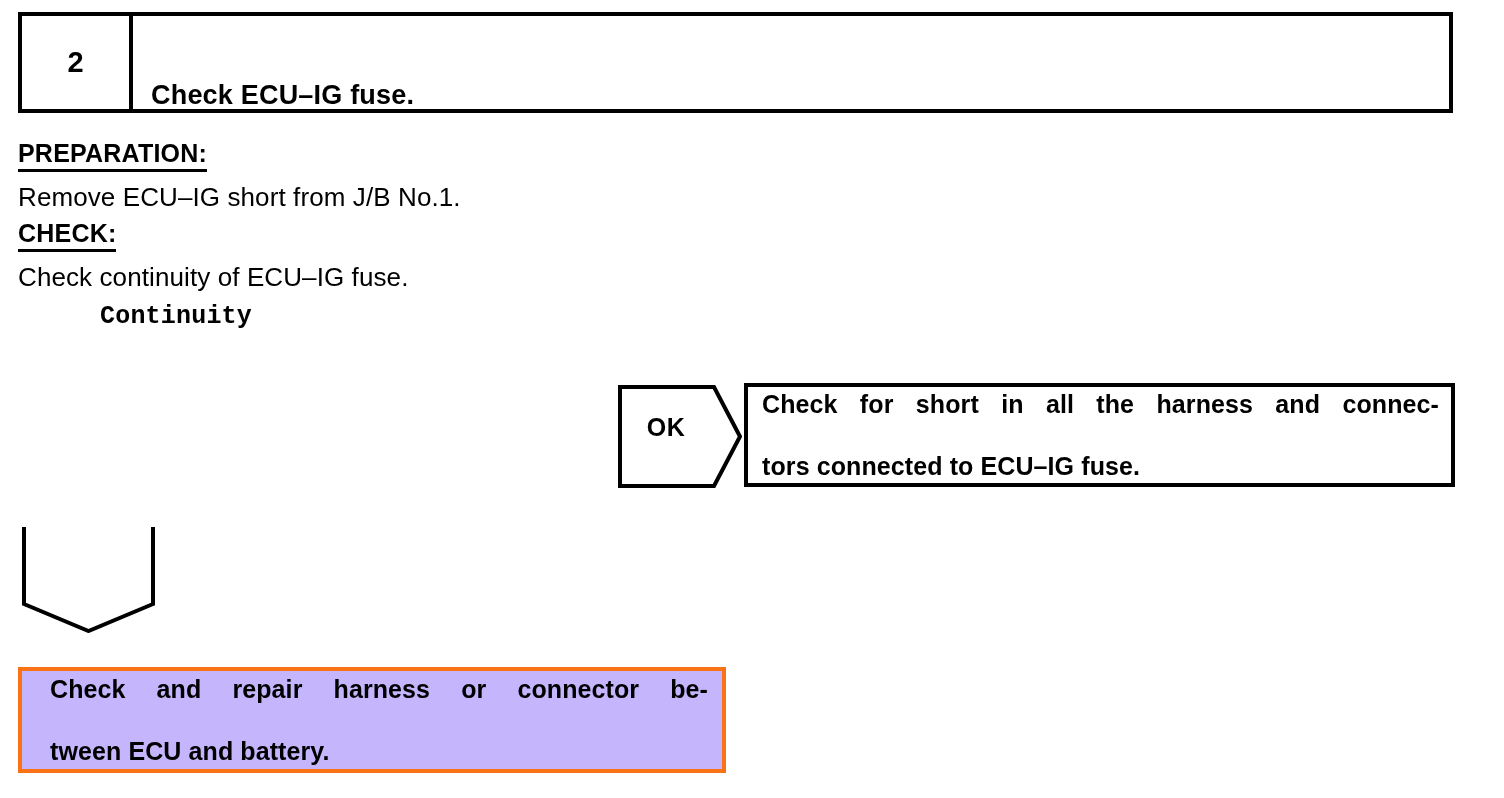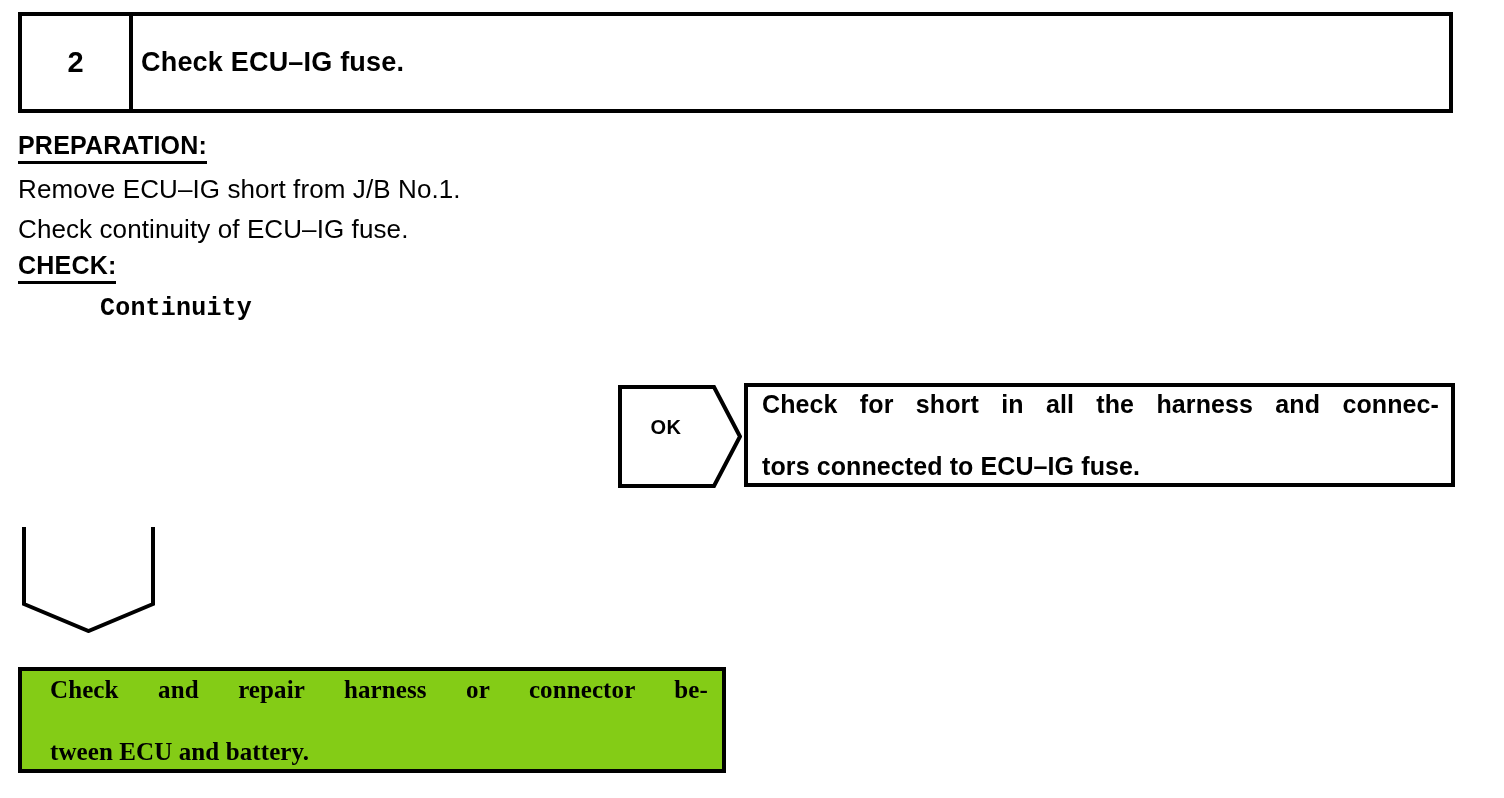--- a/index.html
+++ b/index.html
@@ -37,35 +37,35 @@
     justify-content: center;
   }
   .step-number {
     font-size: 29px;
     font-weight: bold;
     line-height: 1;
   }
   .step-title-cell {
     flex: 1;
     display: flex;
-    align-items: center;
-    padding-left: 8px;
+    align-items: flex-end;
+    padding-left: 18px;
   }
   .step-title {
     font-size: 27px;
     font-weight: bold;
     letter-spacing: 0.2px;
     line-height: 1;
   }
 
   
   .procedure {
     position: absolute;
     left: 18px;
-    top: 129px;
+    top: 137px;
     width: 700px;
   }
   .proc-row {
     height: 40px;
     line-height: 40px;
     white-space: nowrap;
   }
   .proc-label {
     font-size: 25px;
     font-weight: bold;
@@ -98,21 +98,21 @@
   .ok-arrow svg { display: block; }
   .ok-arrow-label {
     position: absolute;
     left: 0;
     top: 0;
     width: 96px;
     height: 85px;
     display: flex;
     align-items: center;
     justify-content: center;
-    font-size: 20px;
+    font-size: 25px;
     font-weight: bold;
     letter-spacing: 0.5px;
   }
 
   .result-box {
     position: absolute;
     left: 744px;
     top: 383px;
     width: 711px;
     height: 104px;
@@ -155,25 +155,24 @@
     letter-spacing: 0.5px;
   }
 
   .action-box {
     position: absolute;
     left: 18px;
     top: 667px;
     width: 708px;
     height: 106px;
     box-sizing: border-box;
-    border: 4px solid #000000;
-    background: #84cc16;
-    display: flex;
-    align-items: center;
-    font-family: Liberation Serif, serif;
+    border: 4px solid #f97316;
+    background: #c4b5fd;
+    display: flex;
+    align-items: center;
   }
   .action-text {
     font-size: 25px;
     font-weight: bold;
     line-height: 31px;
     padding: 0 14px 0 28px;
     text-align: justify;
     text-justify: inter-word;
     letter-spacing: 0.1px;
   }
@@ -196,24 +195,24 @@
 </div>
 
 <div class="procedure">
   <div class="proc-row">
     <span class="proc-label">PREPARATION:</span>
   </div>
   <div class="proc-row">
     <span class="proc-body">Remove ECU–IG short from J/B No.1.</span>
   </div>
   <div class="proc-row">
+    <span class="proc-label">CHECK:</span>
+  </div>
+  <div class="proc-row">
     <span class="proc-body">Check continuity of ECU–IG fuse.</span>
-  </div>
-  <div class="proc-row">
-    <span class="proc-label">CHECK:</span>
   </div>
   <div class="proc-row">
     <span class="proc-indent">Continuity</span>
   </div>
 </div>
 
 <div class="ok-arrow">
   <svg width="124" height="103" viewBox="0 0 124 103">
     <polygon points="2,2 96,2 122,51.5 96,101 2,101" fill="#ffffff" stroke="#000000" stroke-width="4" stroke-linejoin="miter"></polygon>
   </svg>

